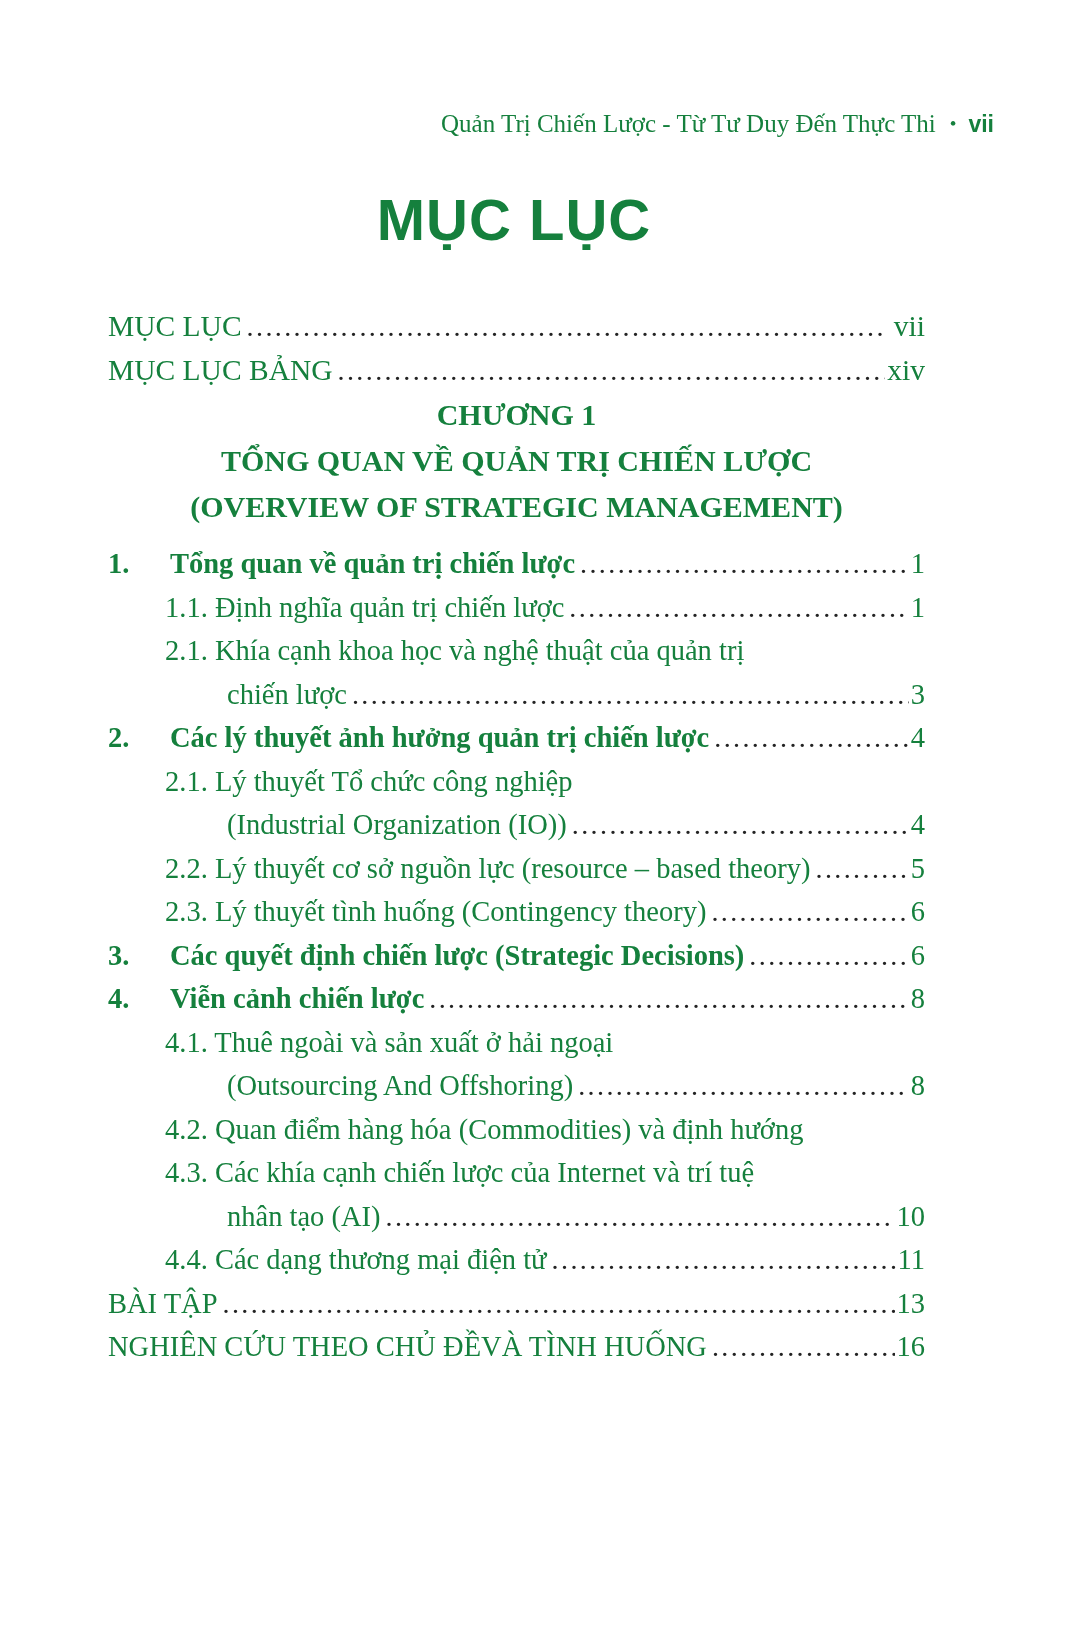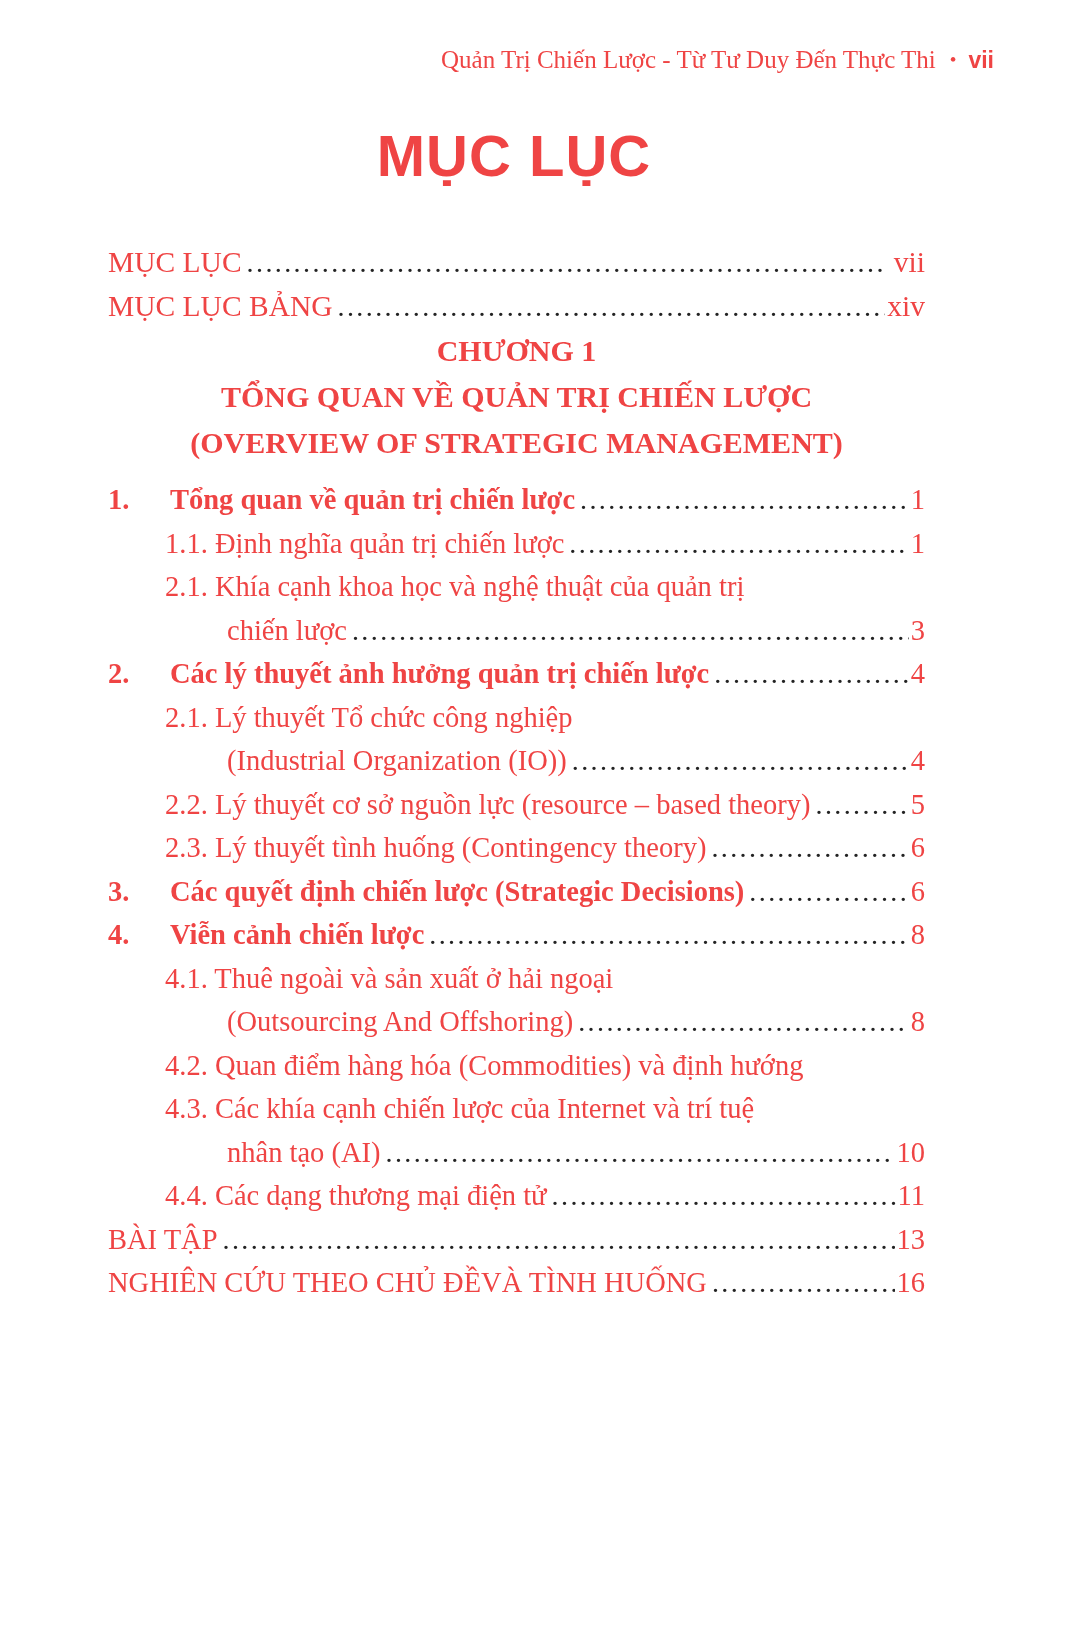--- a/index.html
+++ b/index.html
@@ -1,23 +1,23 @@
 <!DOCTYPE html>
 <html><head>
 <meta charset="utf-8">
 <style>
   html,body { margin:0; padding:0; background:#ffffff; }
   .sheet {
     position:relative;
     width:1028px; height:1646px;
     background:#ffffff;
-    color:#ef4444;
+    color:#15803d;
     font-family:"Liberation Serif", serif;
     box-sizing:border-box;
-    padding-top:44px;
+    padding-top:108px;
     overflow:hidden;
   }
   
   .running-header {
     text-align:right;
     margin-right:34px;
     font-size:25px;
     line-height:32px;
     white-space:nowrap;
   }

